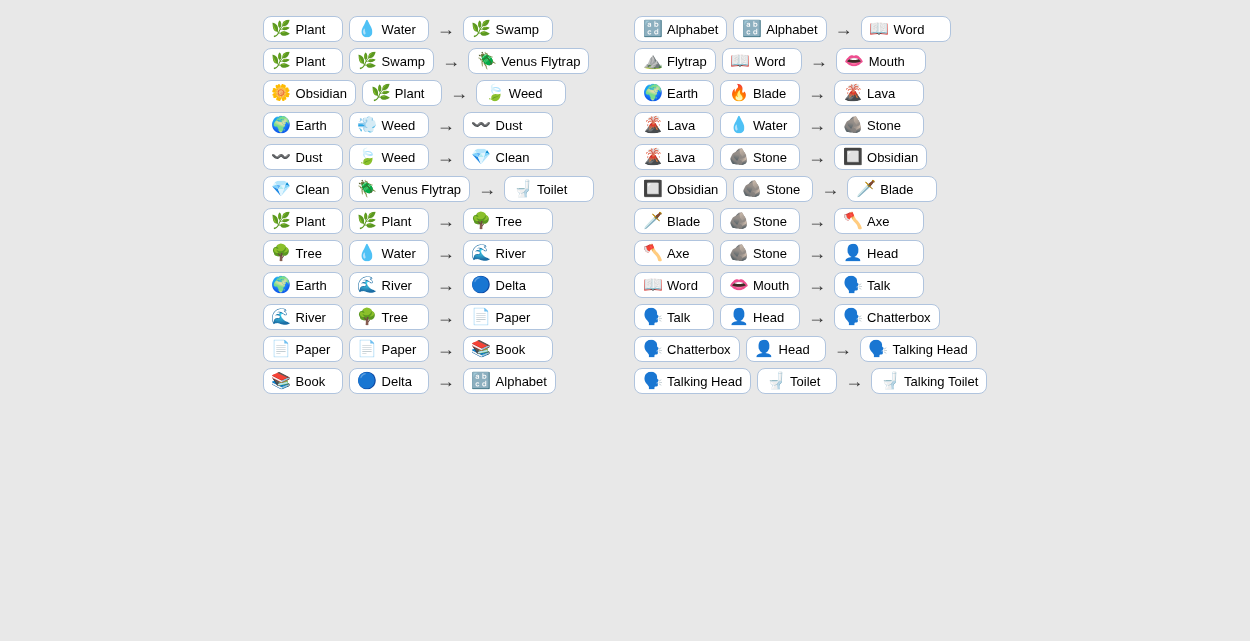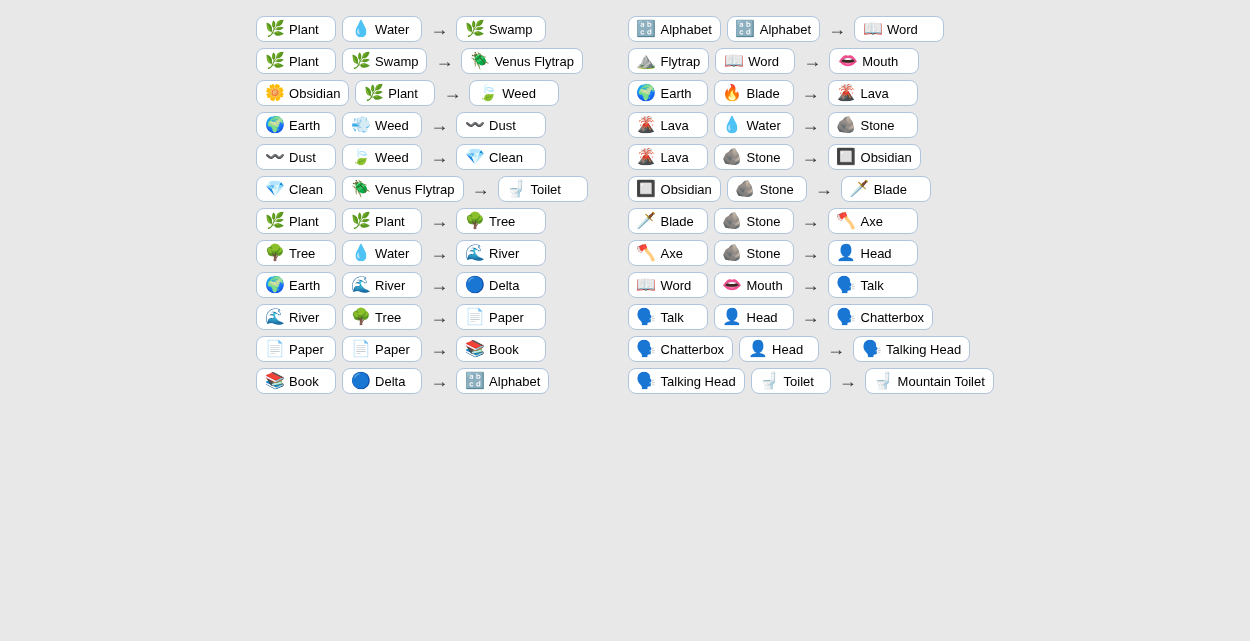--- a/index.html
+++ b/index.html
@@ -428,17 +428,17 @@
           <span class="icon">🗣️</span>
           <span>Talking Head</span>
         </div>
         <div class="ingredient-box">
           <span class="icon">🚽</span>
           <span>Toilet</span>
         </div>
         <span class="arrow">→</span>
         <div class="result-box">
           <span class="icon">🚽</span>
-          <span>Mountain Toilet</span>
+          <span>Talking Toilet</span>
         </div>
       </div>
     </div>
 </div>
 
 </body></html>

